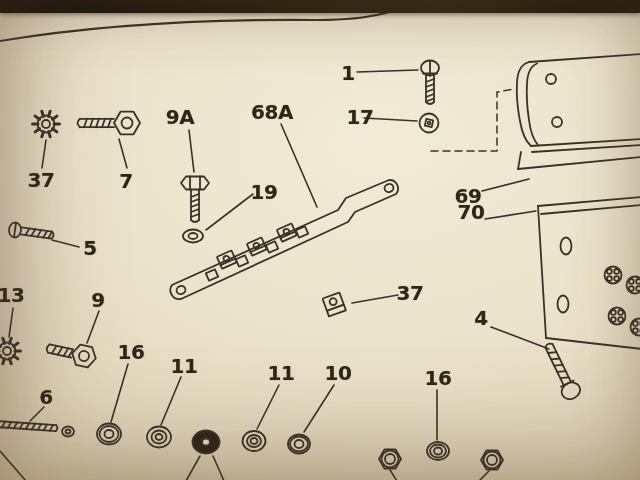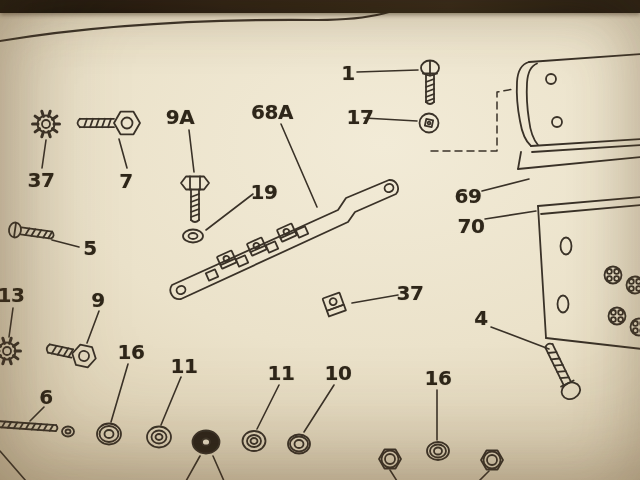--- a/index.html
+++ b/index.html
@@ -329,21 +329,21 @@
   </svg>
 
   <span class="callout" style="left:348px;top:73px">1</span>
   <span class="callout" style="left:360px;top:117px">17</span>
   <span class="callout" style="left:41px;top:180px">37</span>
   <span class="callout" style="left:126px;top:181px">7</span>
   <span class="callout" style="left:180px;top:117px">9A</span>
   <span class="callout" style="left:272px;top:112px">68A</span>
   <span class="callout" style="left:264px;top:192px">19</span>
   <span class="callout" style="left:468px;top:196px">69</span>
-  <span class="callout" style="left:471px;top:226px">70</span>
+  <span class="callout" style="left:471px;top:212px">70</span>
   <span class="callout" style="left:90px;top:248px">5</span>
   <span class="callout" style="left:11px;top:295px">13</span>
   <span class="callout" style="left:98px;top:300px">9</span>
   <span class="callout" style="left:46px;top:397px">6</span>
   <span class="callout" style="left:131px;top:352px">16</span>
   <span class="callout" style="left:184px;top:366px">11</span>
   <span class="callout" style="left:281px;top:373px">11</span>
   <span class="callout" style="left:338px;top:373px">10</span>
   <span class="callout" style="left:438px;top:378px">16</span>
   <span class="callout" style="left:410px;top:293px">37</span>

